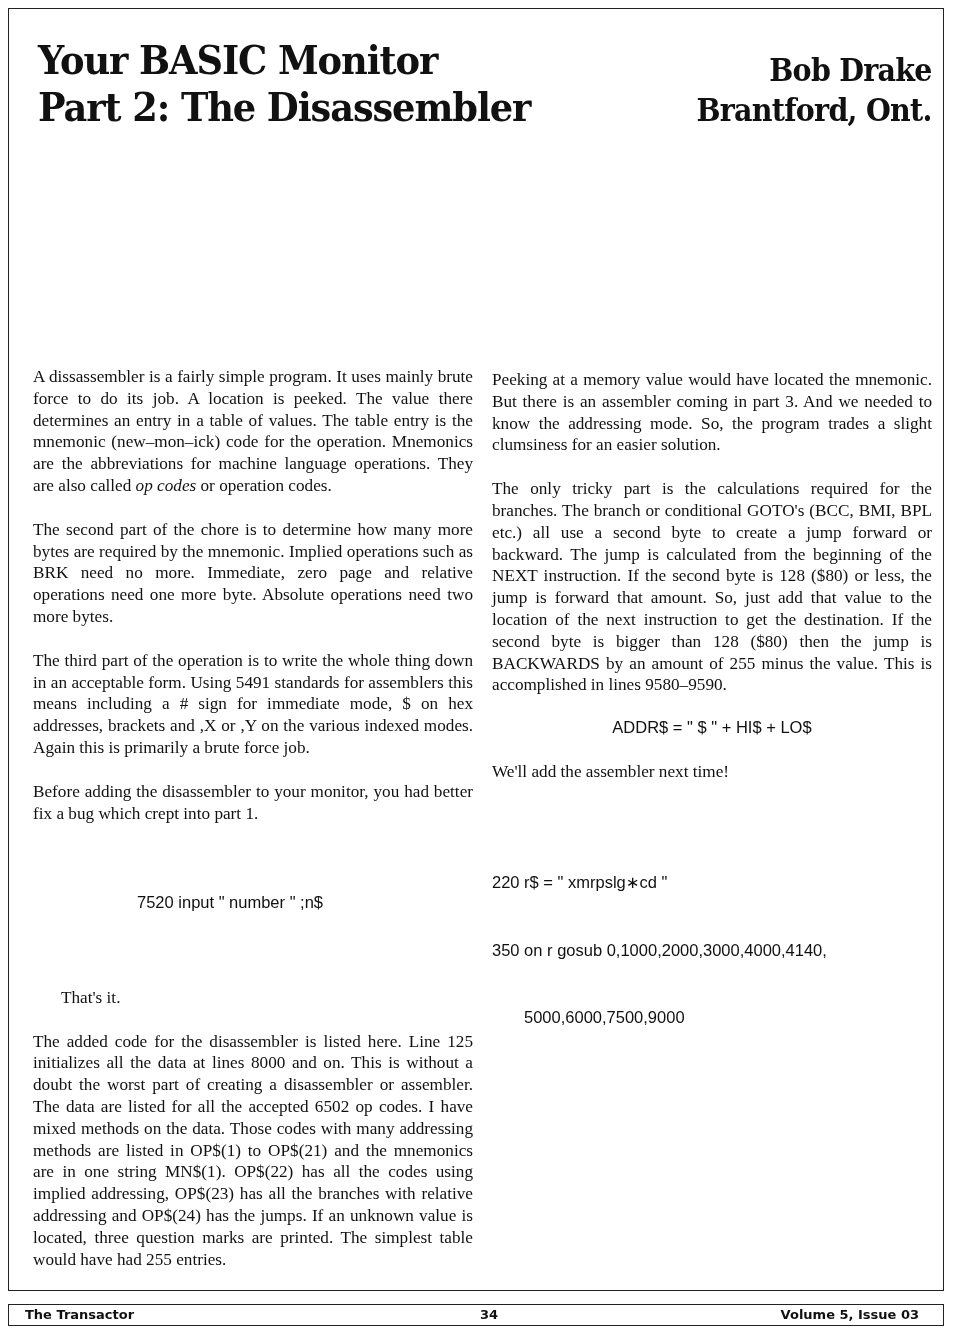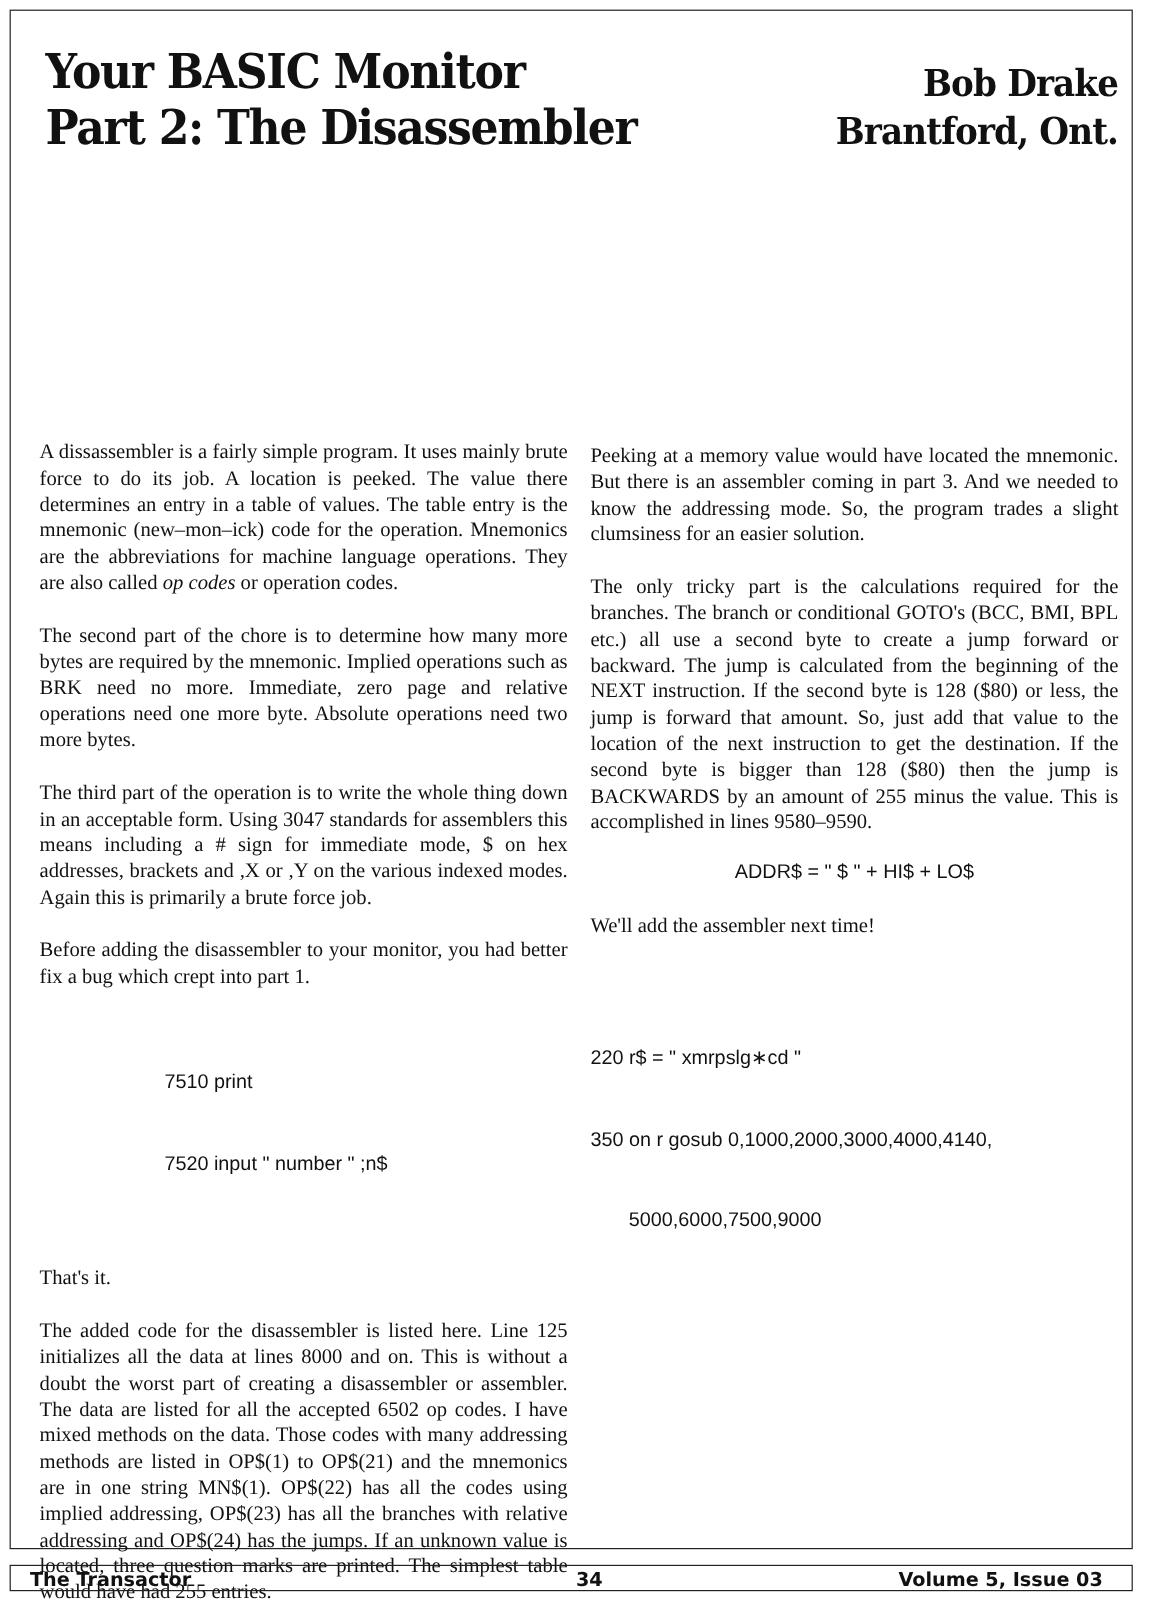--- a/index.html
+++ b/index.html
@@ -26,21 +26,21 @@
     font-family: "Liberation Sans", sans-serif; font-size: 16.5px; line-height: 22.5px; white-space: pre;
   }
   .code-block-left { margin: 2px 0 18px 104px; }
   .code-center { text-align: center; margin: -2px 0 22px 0; }
   .listing { margin-top: 44px; }
   .listing div { }
   .listing .cont { padding-left: 32px; }
   .footer {
     position: absolute; left: 8px; top: 1304px; width: 936px; height: 22px;
     border: 1.5px solid #222; box-sizing: border-box;
-    font-family: "DejaVu Sans", sans-serif; font-weight: bold; font-size: 16px;
+    font-family: "DejaVu Sans", sans-serif; font-weight: bold; font-size: 13px;
   }
   .footer span { position: absolute; top: 2px; }
   .f-left { left: 16px; }
   .f-mid { left: 471px; }
   .f-right { right: 24px; }
   em { font-style: italic; }
 </style>
 </head>
 <body>
 
@@ -52,27 +52,26 @@
 </div>
 
 <div class="byline">
   <div>Bob Drake</div>
   <div>Brantford, Ont.</div>
 </div>
 
 <div class="col col-left">
   <p><span>A dissassembler is a fairly simple program. It uses mainly brute force to do its job. A location is peeked. The value there determines an entry in a table of values. The table entry is the mnemonic (new–mon–ick) code for the operation. Mnemonics are the abbreviations for machine language operations. They are also called </span><em>op codes</em><span> or operation codes.</span></p>
   <p>The second part of the chore is to determine how many more bytes are required by the mnemonic. Implied operations such as BRK need no more. Immediate, zero page and relative operations need one more byte. Absolute operations need two more bytes.</p>
-  <p>The third part of the operation is to write the whole thing down in an acceptable form. Using 3047 standards for assemblers  this means including a # sign for immediate mode, $ on hex addresses, brackets and ,X or ,Y on the various indexed modes. Again this is primarily a brute force job.</p>
+  <p>The third part of the operation is to write the whole thing down in an acceptable form. Using 5491 standards for assemblers  this means including a # sign for immediate mode, $ on hex addresses, brackets and ,X or ,Y on the various indexed modes. Again this is primarily a brute force job.</p>
   <p>Before adding the disassembler to your monitor, you had better fix a bug which crept into part 1.</p>
   <div class="code code-block-left">
-    <div>7510 print</div>
     <div>7520 input " number " ;n$</div>
   </div>
-  <p style="margin-top:28px;">That's it.</p>
+  <p style="margin-top:28px;margin-left:28px;">That's it.</p>
   <p>The added code for the disassembler is listed here. Line 125 initializes all the data at lines 8000 and on. This is without a doubt the worst part of creating a disassembler or assembler. The data are listed for all the accepted 6502 op codes. I have mixed methods on the data. Those codes with many addressing methods are listed in OP$(1) to OP$(21) and the mnemonics are in one string MN$(1). OP$(22) has all the codes using implied addressing, OP$(23) has all the branches with relative addressing and OP$(24) has the jumps. If an unknown value is located, three question marks are printed. The simplest table would have had 255 entries.</p>
 </div>
 
 <div class="col col-right">
   <p>Peeking at a memory value would have located the mnemonic. But there is an assembler coming in part 3. And we needed to know the addressing mode. So, the program trades a slight clumsiness for an easier solution.</p>
   <p>The only tricky part is the calculations required for the branches. The branch or conditional GOTO's (BCC, BMI, BPL etc.) all use a second byte to create a jump forward or backward. The jump is calculated from the beginning of the NEXT instruction. If the second byte is 128 ($80) or less, the jump is forward that amount. So, just add that value to the location of the next instruction to get the destination. If the second byte is bigger than 128 ($80) then the jump is BACKWARDS by an amount of 255 minus the value. This is accomplished in lines 9580–9590.</p>
   <div class="code code-center">ADDR$ = " $ " + HI$ + LO$</div>
   <p>We'll add the assembler next time!</p>
   <div class="code listing">
     <div>220 r$ = " xmrpslg∗cd "</div>

